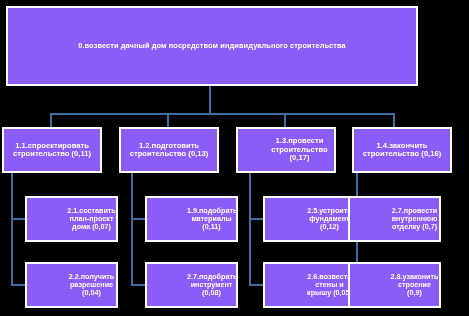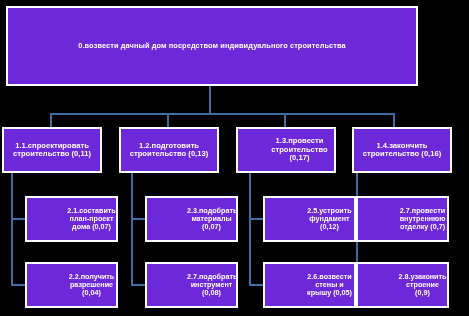--- a/index.html
+++ b/index.html
@@ -20,21 +20,21 @@
   .conn {
     position: absolute;
     background: #3E6DA5;
     z-index: 1;
   }
 
   
   .node {
     position: absolute;
     box-sizing: border-box;
-    background: #6d28d9;
+    background: #8b5cf6;
     border: 2px solid #FFFFFF;
     color: #FFFFFF;
     display: flex;
     align-items: center;
     justify-content: center;
     text-align: center;
     z-index: 3;
     line-height: 1.12;
     overflow: hidden;
   }
@@ -72,21 +72,21 @@
     font-size: 7.2px;
     font-weight: 600;
     padding-left: 40px;
   }
   .r2 { top: 196px; }
   .r3 { top: 262px; }
 
   .c1 { left: 25px; }
   .c2 { left: 145px; }
   .c3 { left: 263px; }
-  .c4 { left: 356px; }
+  .c4 { left: 348px; }
 </style>
 </head>
 <body>
 
 <div id="canvas">
 
   <div class="conn" style="left:209px; top:86px; width:2px; height:29px;"></div>
 
   <div class="conn" style="left:50px; top:113px; width:345px; height:2px;"></div>
 
@@ -129,21 +129,21 @@
   </div>
 
   <div class="node lvl2 r2 c1">
     <span class="txt">2.1.составить план-проект дома (0,07)</span>
   </div>
   <div class="node lvl2 r3 c1">
     <span class="txt">2.2.получить разрешение (0,04)</span>
   </div>
 
   <div class="node lvl2 r2 c2">
-    <span class="txt">2.3.подобрать материалы (0,07)</span>
+    <span class="txt">1.9.подобрать материалы (0,11)</span>
   </div>
   <div class="node lvl2 r3 c2">
     <span class="txt">2.7.подобрать инструмент (0,08)</span>
   </div>
 
   <div class="node lvl2 r2 c3">
     <span class="txt">2.5.устроить фундамент (0,12)</span>
   </div>
   <div class="node lvl2 r3 c3">
     <span class="txt">2.6.возвести стены и крышу (0,05)</span>

